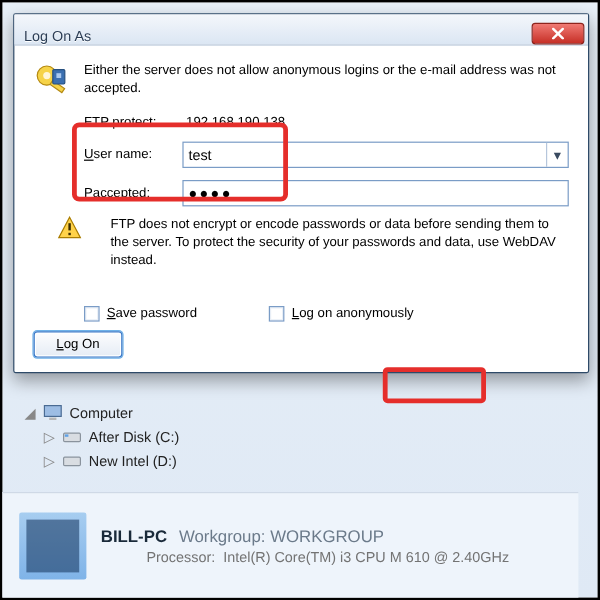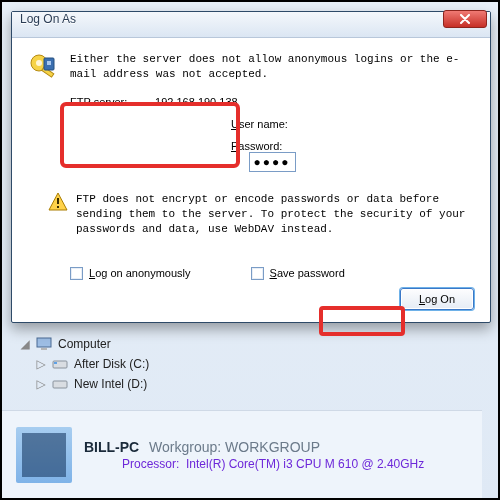--- a/index.html
+++ b/index.html
@@ -48,37 +48,37 @@
   }
   .bg-bottom .thumb::after{
     content:""; position:absolute; left:6px; top:6px; right:6px; bottom:6px;
     background:#1a3c66; opacity:.6;
   }
   .bg-bottom .info { font-size: 12px; color: #333; }
   .bg-bottom .info .hdr { font-size: 14px; }
   .bg-bottom .info .hdr b { font-weight: 600; color: #1a2a3a;}
   .bg-bottom .info .hdr .wk { color: #6b7a8a; }
   .bg-bottom .info .kv { color: #6b7a8a; margin-top: 2px;}
-  .bg-bottom .info .kv span { color: #6d28d9; }
+  .bg-bottom .info .kv span { color: #737373; }
 
   
   .dialog {
     position: absolute;
     left: 9px; top: 9px;
     width: 480px;
     background: #fff;
     border: 1px solid #2e4a68;
     box-shadow: 0 6px 14px rgba(0,0,0,.35);
     border-radius: 2px;
   }
   .titlebar {
     height: 26px;
     background: linear-gradient(#f4f7fb, #dbe6f3);
     border-bottom: 1px solid #b8c7da;
-    display: flex; align-items: flex-start;
+    display: flex; align-items: flex-end;
     padding: 0 3px 0 8px;
     font-size: 12px;
   }
   .titlebar .title { flex: 1; color: #2b3d55; text-shadow: 0 1px #fff; }
   .close-btn {
     width: 44px; height: 18px;
     margin-top: -2px;
     background: linear-gradient(#f07a74, #c62f26);
     border: 1px solid #8e241d;
     border-radius: 3px;
@@ -89,29 +89,28 @@
   .close-btn svg { display:block; }
 
   .content {
     padding: 14px 16px 12px 16px;
   }
   .row1 { display: flex; gap: 10px; }
   .key-icon {
     width: 32px; height: 32px; flex: 0 0 32px;
     position: relative;
   }
-  .msgtext { font-size: 11px; color: #000; line-height: 1.35; font-family: Liberation Mono, monospace; }
+  .msgtext { font-size: 11px; color: #000; line-height: 1.35; }
   .pad-left { margin-left: 42px; }
   .kv-line { margin-top: 12px; font-size: 11px; }
   .kv-line .lbl { display:inline-block; width: 82px; }
 
   .field-row {
     display: flex; align-items: center;
     margin-top: 10px;
-    flex-direction: column;
   }
   .field-row .lbl { width: 82px; font-size: 11px; }
   .field-row .lbl u { text-decoration: underline; }
   .combo, .textin {
     flex: 1;
     height: 22px;
     border: 1px solid #7a9cc6;
     background: #fff;
     font-size: 12px;
     padding: 2px 4px;
@@ -119,29 +118,29 @@
     position: relative;
   }
   .combo .caret {
     width: 18px; height: 20px;
     position: absolute; right: 0; top: 0;
     border-left: 1px solid #b6c6dc;
     display: flex; align-items: center; justify-content: center;
     color: #3a4a60;
   }
   .note { margin-top: 12px; font-size: 11px; }
-  .warn-row { display: flex; gap: 8px; margin-top: 20px; align-items: flex-start; }
+  .warn-row { display: flex; gap: 24px; margin-top: 8px; align-items: flex-start; }
   .warn-icon { width: 20px; height: 20px; flex: 0 0 20px; }
   .cb-row { display: flex; gap: 60px; margin: 30px 0 8px 42px; }
   .cb { display: flex; align-items: center; gap: 6px; font-size: 11px; }
   .cb .box {
     width: 13px; height: 13px; border: 1px solid #7a9cc6; background: #fff;
     box-shadow: inset 0 0 0 1px #e8eef6;
   }
-  .btn-row { display: flex; justify-content: flex-end; gap: 8px; margin-top: 6px; }
+  .btn-row { display: flex; justify-content: flex-start; gap: 8px; margin-top: 6px; }
   .btn {
     min-width: 74px; height: 22px;
     background: linear-gradient(#fdfdfe, #e5ecf5);
     border: 1px solid #7a96b8;
     border-radius: 3px;
     font-size: 11px;
     display: flex; align-items: center; justify-content: center;
     box-shadow: inset 0 0 0 1px #fff;
   }
   .btn.default {
@@ -223,55 +222,59 @@
             <circle cx="11" cy="11" r="3" fill="#fff6d6"></circle>
             <rect x="16" y="15" width="12" height="4" fill="#f6d348" stroke="#b58a12" transform="rotate(35 16 15)"></rect>
             <rect x="16" y="6" width="10" height="12" rx="1" fill="#3b6fb0" stroke="#27507f"></rect>
             <rect x="19" y="9" width="4" height="4" fill="#a9c8ee"></rect>
           </svg>
         </div>
         <div class="msgtext">Either the server does not allow anonymous logins or the e-mail address was not accepted.</div>
       </div>
 
       <div class="kv-line pad-left">
-        <span class="lbl">FTP server:</span>
+        <span class="lbl">FTP protect:</span>
         <span>192.168.190.138</span>
       </div>
 
       <div class="field-row pad-left">
         <div class="lbl"><u>U</u><span>ser name:</span></div>
+        <div class="combo">
+          <span>test</span>
+          <span class="caret">▾</span>
+        </div>
       </div>
 
       <div class="field-row pad-left">
-        <div class="lbl"><u>P</u><span>assword:</span></div>
+        <div class="lbl"><u>P</u><span>accepted:</span></div>
         <div class="textin">
           <span style="letter-spacing:2px">●●●●</span>
         </div>
       </div>
 
 
       <div class="warn-row" style="margin-left:20px">
         <div class="warn-icon">
           <svg viewBox="0 0 20 20">
               <polygon points="10,1 19,18 1,18" fill="#ffd24a" stroke="#aa7d00"></polygon>
               <rect x="9" y="6" width="2" height="6" fill="#3a2c00"></rect>
               <rect x="9" y="14" width="2" height="2" fill="#3a2c00"></rect>
             </svg>
         </div>
         <div class="msgtext" style="max-width:400px">FTP does not encrypt or encode passwords or data before sending them to the server.  To protect the security of your passwords and data, use WebDAV instead.</div>
       </div>
 
       <div class="cb-row">
         <label class="cb">
           <span class="box"></span>
-          <span><u>L</u><span>og on anonymously</span></span>
+          <span><u>S</u><span>ave password</span></span>
         </label>
         <label class="cb">
           <span class="box"></span>
-          <span><u>S</u><span>ave password</span></span>
+          <span><u>L</u><span>og on anonymously</span></span>
         </label>
       </div>
 
       <div class="btn-row">
         <div class="btn default">
           <span><u>L</u><span>og On</span></span>
         </div>
       </div>
     </div>
 

